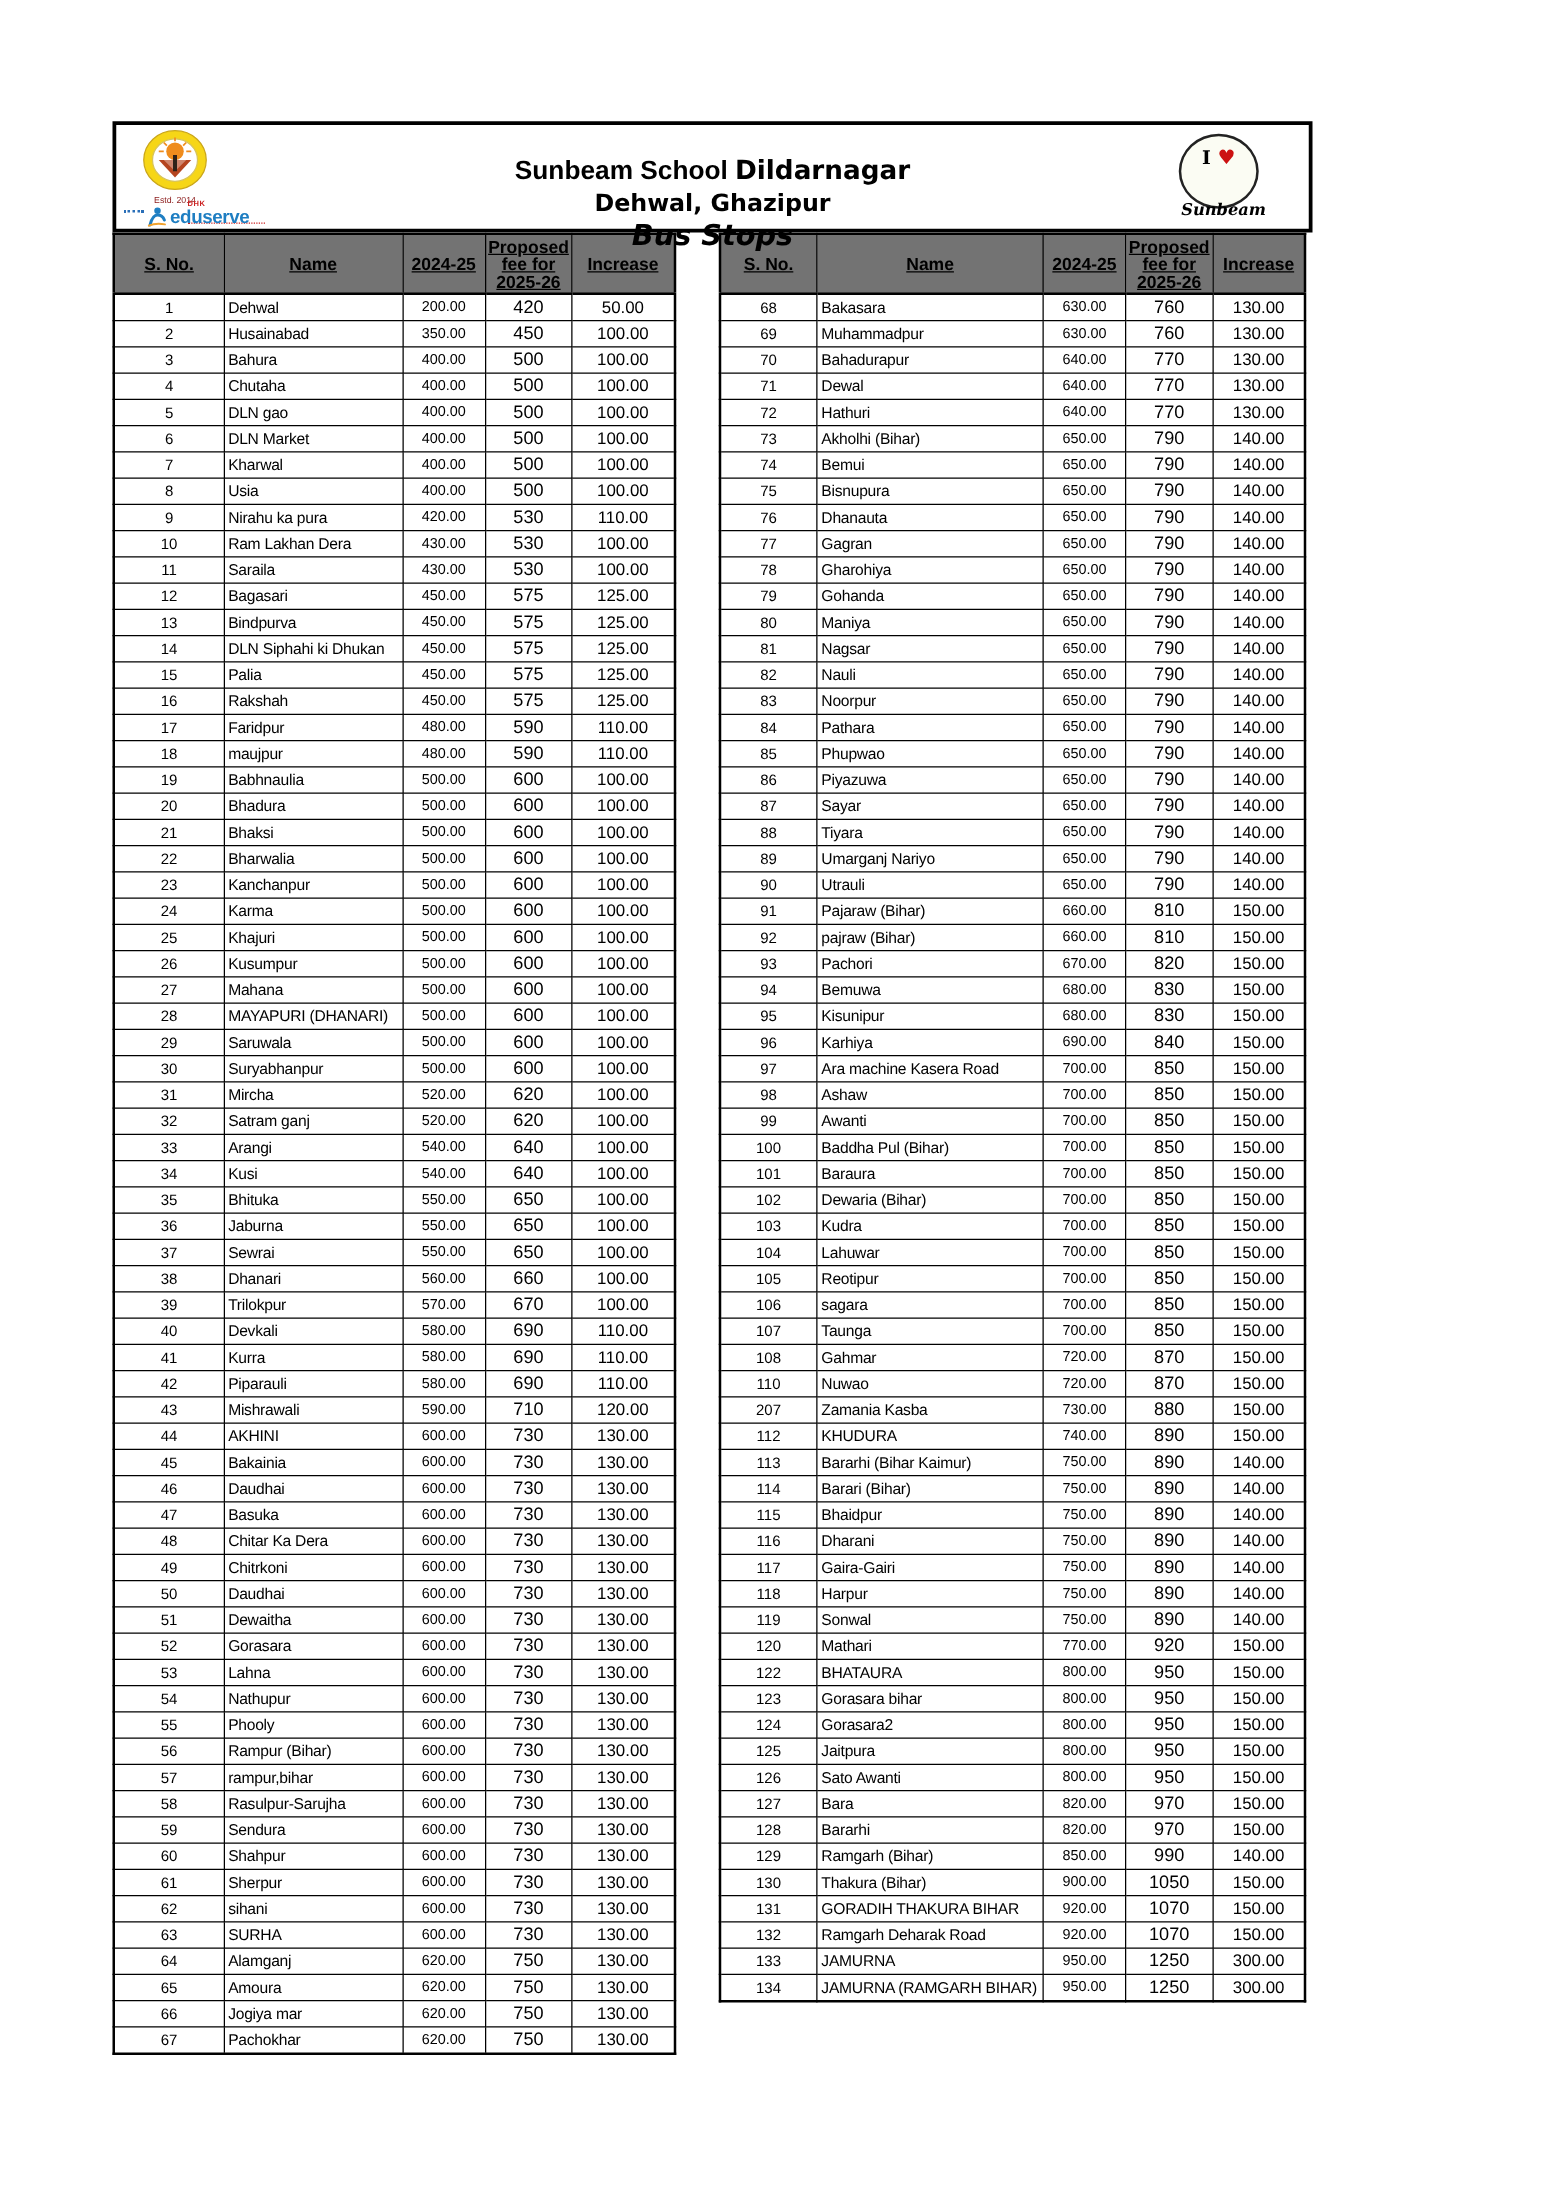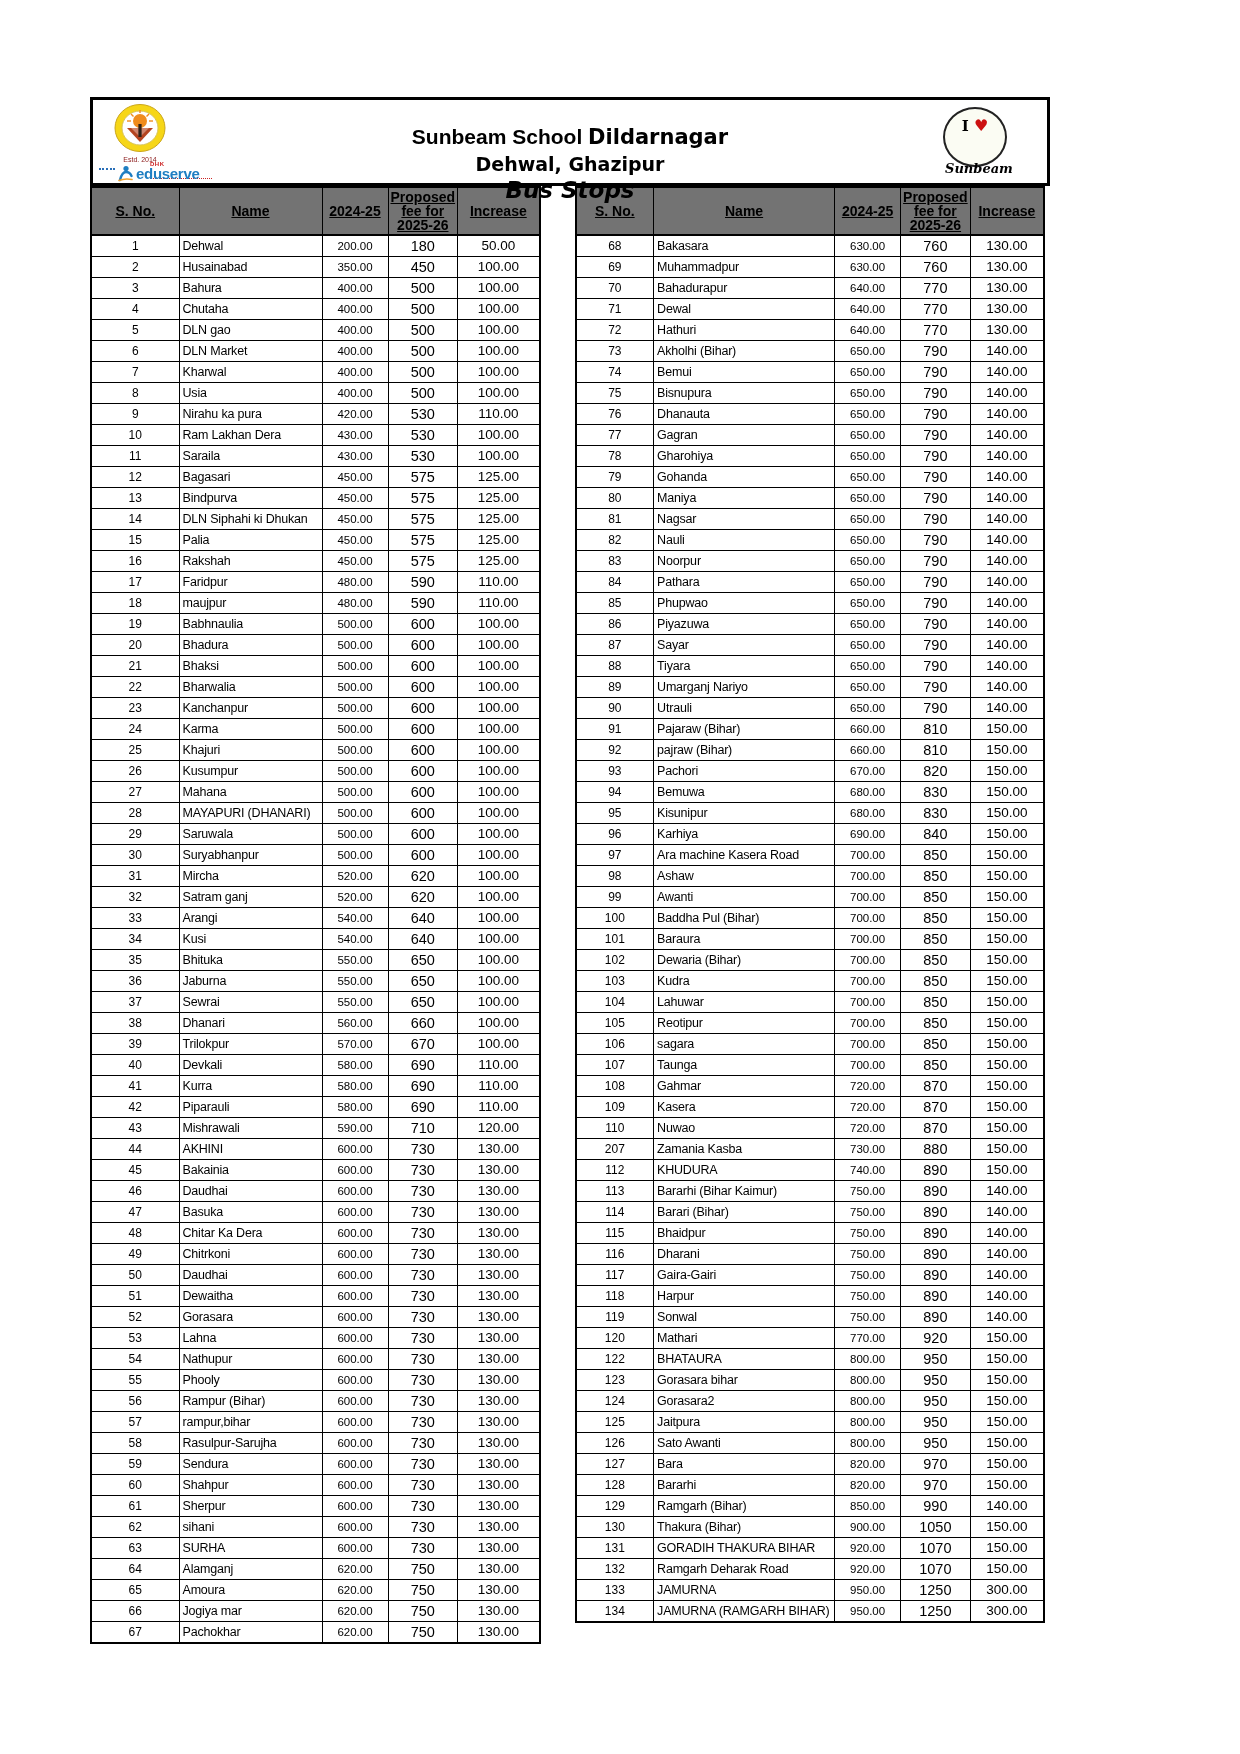--- a/index.html
+++ b/index.html
@@ -121,21 +121,21 @@
             <th>2024-25</th>
             <th>Proposed fee for 2025-26</th>
             <th>Increase</th>
           </tr>
         </thead>
         <tbody>
             <tr>
               <td class="c0">1</td>
               <td class="c1">Dehwal</td>
               <td class="c2">200.00</td>
-              <td class="c3">180</td>
+              <td class="c3">420</td>
               <td class="c4">50.00</td>
             </tr>
             <tr>
               <td class="c0">2</td>
               <td class="c1">Husainabad</td>
               <td class="c2">350.00</td>
               <td class="c3">450</td>
               <td class="c4">100.00</td>
             </tr>
             <tr>
@@ -897,27 +897,20 @@
               <td class="c4">150.00</td>
             </tr>
             <tr>
               <td class="c0">108</td>
               <td class="c1">Gahmar</td>
               <td class="c2">720.00</td>
               <td class="c3">870</td>
               <td class="c4">150.00</td>
             </tr>
             <tr>
-              <td class="c0">109</td>
-              <td class="c1">Kasera</td>
-              <td class="c2">720.00</td>
-              <td class="c3">870</td>
-              <td class="c4">150.00</td>
-            </tr>
-            <tr>
               <td class="c0">110</td>
               <td class="c1">Nuwao</td>
               <td class="c2">720.00</td>
               <td class="c3">870</td>
               <td class="c4">150.00</td>
             </tr>
             <tr>
               <td class="c0">207</td>
               <td class="c1">Zamania Kasba</td>
               <td class="c2">730.00</td>

